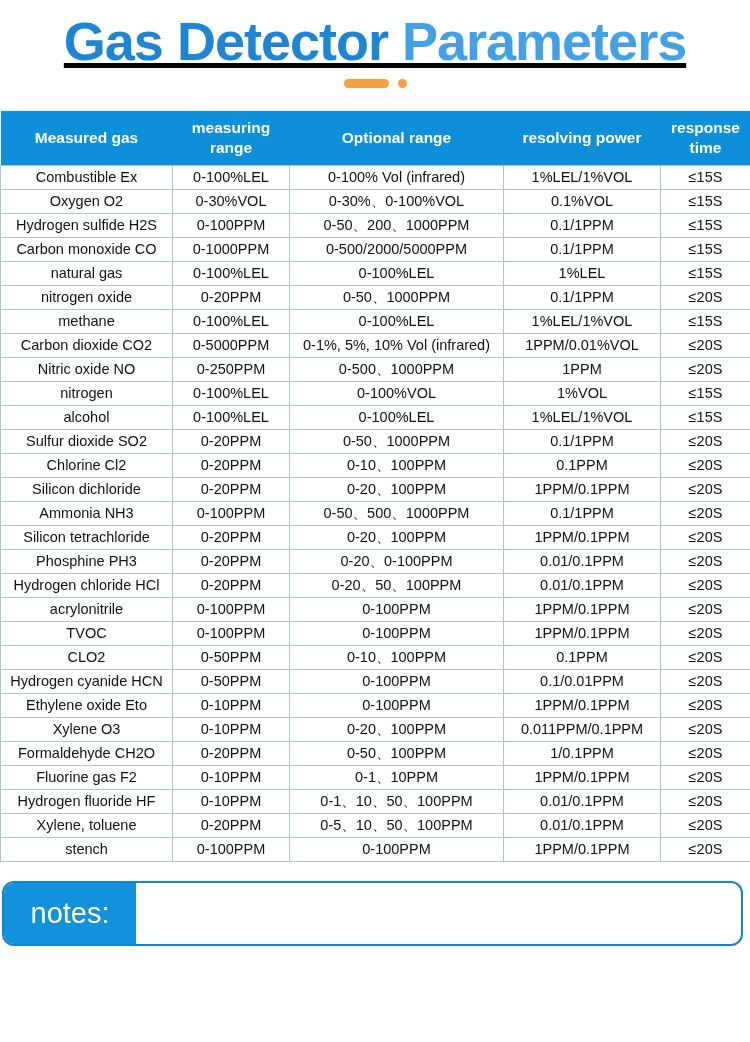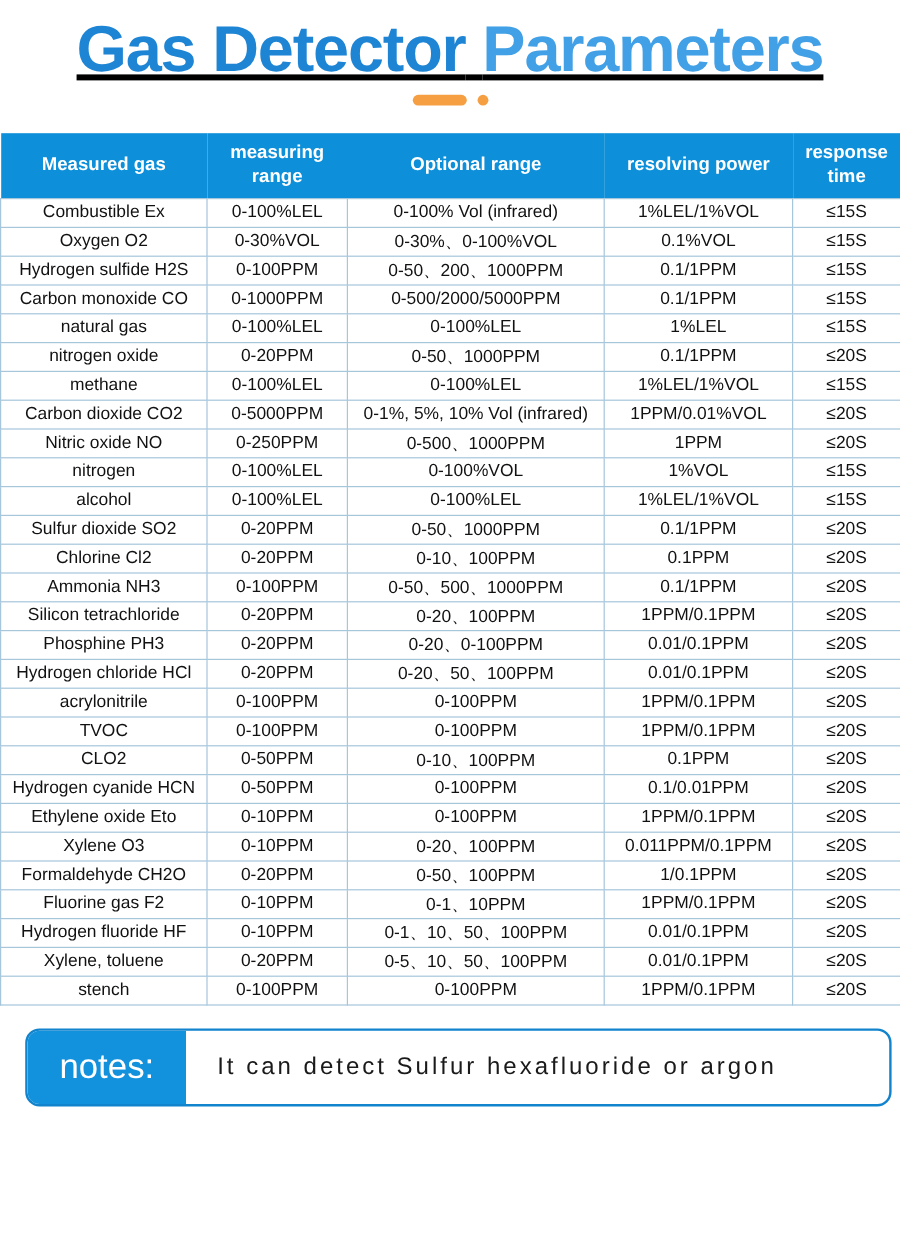--- a/index.html
+++ b/index.html
@@ -68,21 +68,21 @@
     padding: 0 2px;
     text-align: center;
     vertical-align: middle;
     font-size: 14.5px;
     color: #111111;
     white-space: nowrap;
     overflow: hidden;
   }
   
   .notes {
-    margin: 19px 7px 0 21px;
+    margin: 19px 7px 0 2px;
     height: 65px;
     border: 2px solid #1284cd;
     border-radius: 12px;
     display: flex;
     overflow: hidden;
     background: #ffffff;
   }
   .notes-label {
     width: 132px;
     flex: 0 0 132px;
@@ -218,20 +218,27 @@
         <td>≤20S</td>
       </tr>
       <tr>
         <td>Chlorine Cl2</td>
         <td>0-20PPM</td>
         <td>0-10、100PPM</td>
         <td>0.1PPM</td>
         <td>≤20S</td>
       </tr>
       <tr>
+        <td>Silicon dichloride</td>
+        <td>0-20PPM</td>
+        <td>0-20、100PPM</td>
+        <td>1PPM/0.1PPM</td>
+        <td>≤20S</td>
+      </tr>
+      <tr>
         <td>Ammonia NH3</td>
         <td>0-100PPM</td>
         <td>0-50、500、1000PPM</td>
         <td>0.1/1PPM</td>
         <td>≤20S</td>
       </tr>
       <tr>
         <td>Silicon tetrachloride</td>
         <td>0-20PPM</td>
         <td>0-20、100PPM</td>
@@ -327,14 +334,13 @@
         <td>0-100PPM</td>
         <td>0-100PPM</td>
         <td>1PPM/0.1PPM</td>
         <td>≤20S</td>
       </tr>
     </tbody>
 </table>
 
 <div class="notes">
   <div class="notes-label">notes:</div>
-  <div class="notes-text">It can detect Sulfur hexafluoride or argon</div>
 </div>
 
 </body></html>

